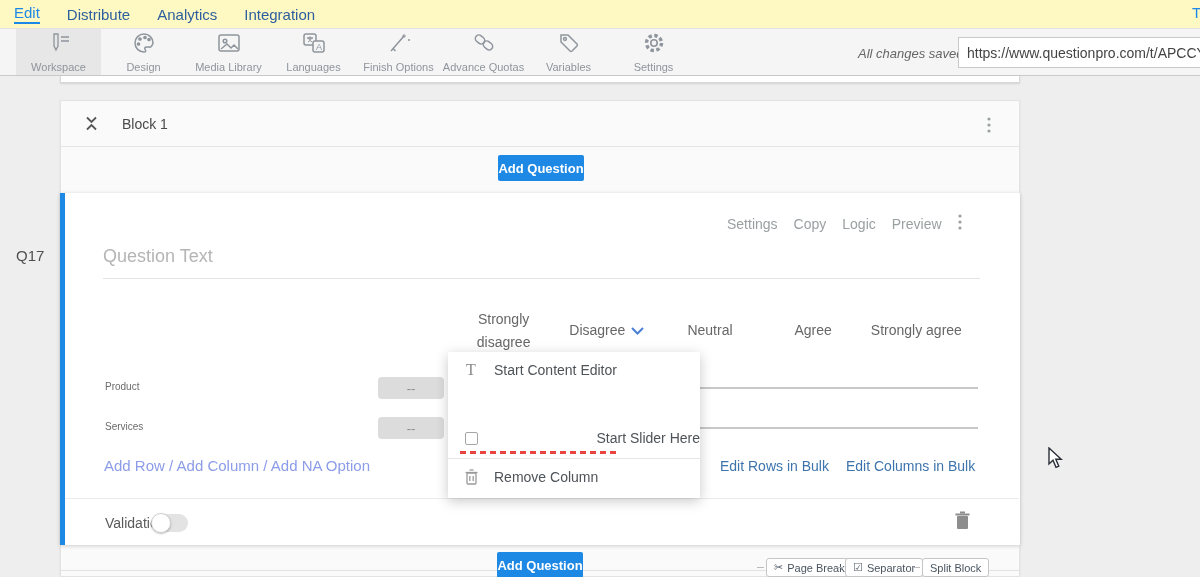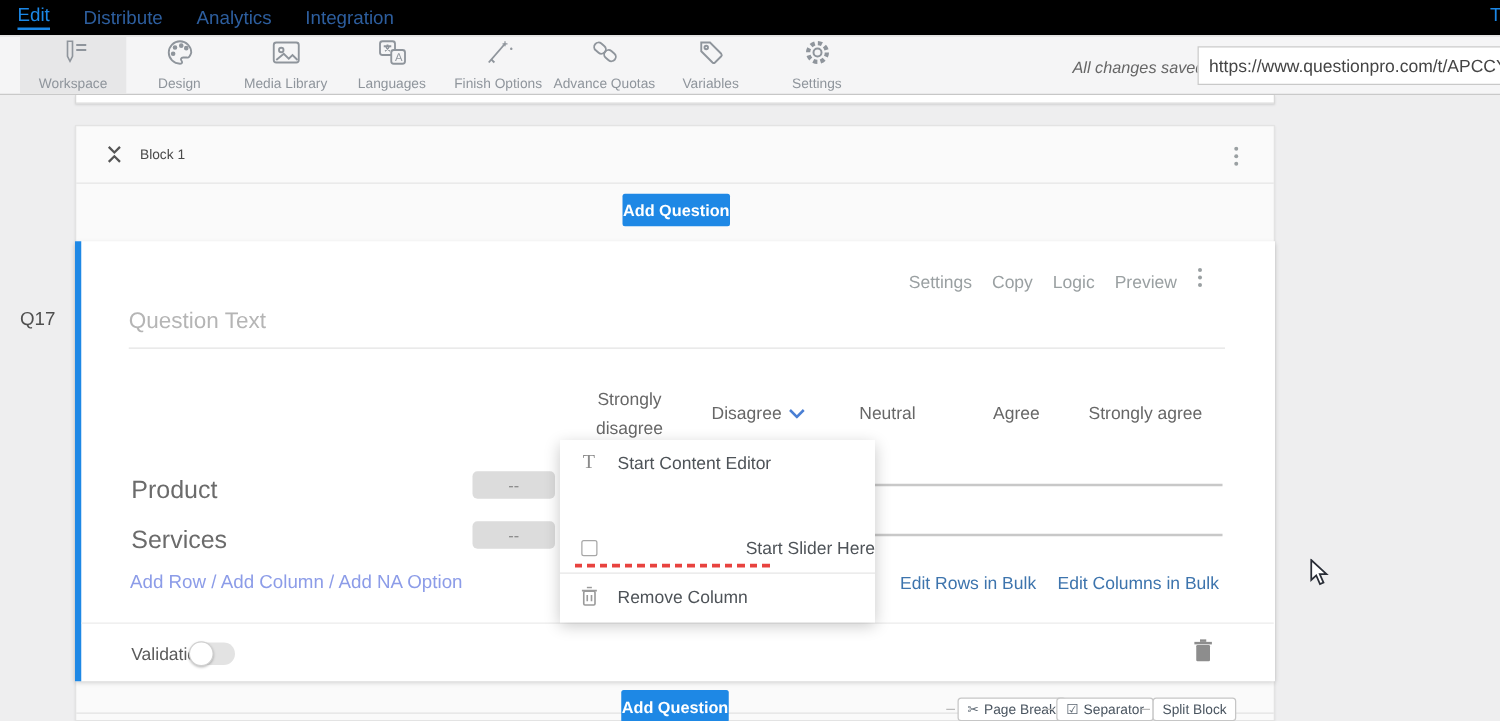--- a/index.html
+++ b/index.html
@@ -4,21 +4,21 @@
 <style>
   * { margin:0; padding:0; box-sizing:border-box; }
   html,body { width:1200px; height:577px; overflow:hidden; }
   body {
     font-family:"Liberation Sans","DejaVu Sans",sans-serif;
     background:#eeeeef; position:relative; color:#555;
   }
 
   
   .navbar { position:absolute; left:0; top:0; width:1200px; height:29px;
-    background:#000000; border-bottom:1px solid #e2e2e2; display:flex; align-items:center; padding-left:14px; }
+    background:#fef9c3; border-bottom:1px solid #e2e2e2; display:flex; align-items:center; padding-left:14px; }
   .nav-item { font-size:15px; color:#2d5e9e; margin-right:27px; cursor:pointer; }
   .nav-item.active { color:#1b87e6; border-bottom:2px solid #1b87e6; padding-bottom:1px; }
   .nav-edge { position:absolute; left:1192px; top:4px; font-size:15px; color:#1b87e6; }
 
   
   .toolbar { position:absolute; left:0; top:29px; width:1200px; height:47px;
     background:#f5f5f6; border-bottom:1px solid #c9c9c9; display:flex; align-items:stretch; padding-left:16px; }
   .tool { width:85px; display:flex; flex-direction:column; align-items:center; justify-content:center; gap:3px; cursor:pointer; }
   .tool.active { background:#e7e7e8; }
   .tool svg { stroke:#8f959c; fill:none; stroke-width:1.5; }
@@ -29,42 +29,42 @@
     padding:0 8px; font-family:"Liberation Sans","DejaVu Sans",sans-serif; }
 
   
   .prev-sliver { position:absolute; left:60px; top:76px; width:960px; height:7px;
     background:#fff; border:1px solid #d9d9d9; border-top:none; box-shadow:0 1px 2px rgba(0,0,0,.12); }
   .block-card { position:absolute; left:60px; top:100px; width:960px; height:477px;
     background:#fafafa; border:1px solid #e3e3e3; box-shadow:0 1px 2px rgba(0,0,0,.08); }
   .block-header { position:absolute; left:0; top:0; width:958px; height:46px;
     border-bottom:1px solid #e5e5e5; display:flex; align-items:center; }
   .collapse-btn { margin-left:24px; cursor:pointer; display:flex; }
-  .block-title { font-size:11px; color:#4a4a4a; margin-left:14px; }
+  .block-title { font-size:14px; color:#4a4a4a; margin-left:24px; }
   .kebab { cursor:pointer; }
   .kebab-block { position:absolute; right:28px; top:16px; }
   .btn-primary { background:#1e88e5; color:#fff; font-size:13px; font-weight:bold;
     border:none; border-radius:2px; width:86px; height:26px; cursor:pointer;
     font-family:"Liberation Sans","DejaVu Sans",sans-serif; }
   .add-q-top { position:absolute; left:437px; top:54px; }
 
   
   .q-card { position:absolute; left:60px; top:193px; width:960px; height:352px;
     background:#fff; border-left:5px solid #1e88e5; box-shadow:0 1px 4px rgba(0,0,0,.18); }
   .q-id { position:absolute; left:16px; top:247px; font-size:15px; color:#4f4f4f; }
   .q-actions { position:absolute; left:727px; top:214px; display:flex; align-items:center; gap:16px; }
   .q-action { font-size:14px; color:#9aa0a2; cursor:pointer; }
   .q-text { position:absolute; left:103px; top:246px; width:877px; height:33px;
     font-size:18px; color:#b5b5b5; border-bottom:1px solid #e3e3e3; cursor:text; }
   .m-cols { position:absolute; left:452px; top:304px; width:516px; display:flex; }
   .m-col { width:103.2px; min-height:54px; display:flex; align-items:center; justify-content:center;
     text-align:center; font-size:14px; color:#676767; line-height:1.65; cursor:pointer; }
   .m-col .chev { margin-left:6px; }
   .m-line { position:absolute; left:452px; width:526px; height:2px; background:#c8c8c8; }
-  .m-row-label { position:absolute; left:105px; font-size:20px; color:#6b6b6b; cursor:text; }
+  .m-row-label { position:absolute; left:105px; font-size:10px; color:#6b6b6b; cursor:text; }
   .m-chip { position:absolute; left:378px; width:66px; height:22px; background:#dcdcdc;
     border-radius:4px; color:#8a8a8a; font-size:13px; display:flex; align-items:center; justify-content:center; cursor:pointer; }
   .row-links { position:absolute; left:104px; top:457px; font-size:15px; color:#8c9ce8; }
   .row-links span { cursor:pointer; }
   .bulk-link { position:absolute; top:458px; font-size:14px; color:#3d74ad; cursor:pointer;text-align:right; }
   .q-divider { position:absolute; left:65px; top:498px; width:954px; height:1px; background:#ebebeb; }
   .validation-label { position:absolute; left:105px; top:515px; font-size:14px; color:#5a5a5a; }
   .toggle { position:absolute; left:152px; top:514px; width:36px; height:18px;
     background:#e3e3e3; border-radius:10px; cursor:pointer; }
   .toggle .knob { position:absolute; left:-1px; top:-1px; width:20px; height:20px; border-radius:50%;

